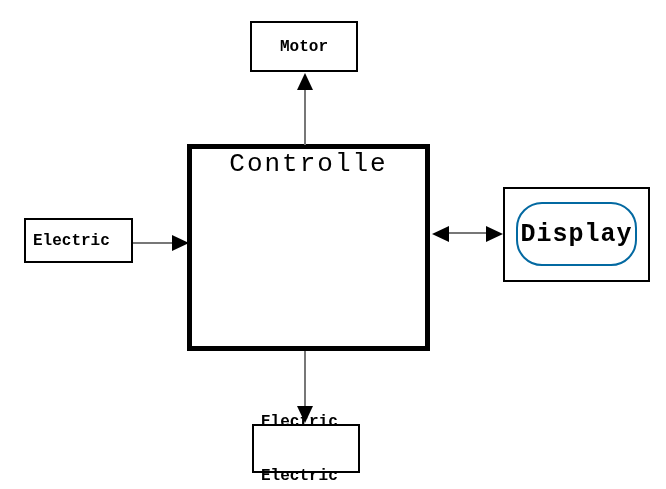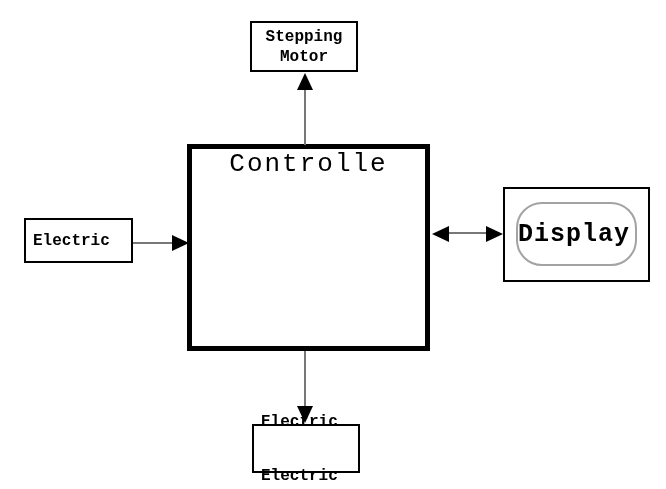--- a/index.html
+++ b/index.html
@@ -51,23 +51,23 @@
     letter-spacing: 2px;
     font-weight: normal;
   }
 
   
   #display-outer { left: 503px; top: 187px; width: 147px; height: 95px; }
   #display-inner {
     position: absolute;
     left: 11px; top: 13px; width: 121px; height: 64px;
     box-sizing: border-box;
-    border: 2px solid #a3a3a3;
+    border: 2px solid #0369a1;
     border-radius: 26px;
-    display: flex; align-items: center; justify-content: flex-start;
+    display: flex; align-items: center; justify-content: center;
   }
   #display-inner .display-label {
     font-weight: bold;
     font-size: 25px;
     letter-spacing: 1px;
   }
 
   
   #general-electric { left: 252px; top: 424px; width: 108px; height: 49px; }
 
@@ -119,21 +119,20 @@
     border-left: 17px solid #000000;
   }
 </style>
 </head>
 <body>
 
 <div class="canvas">
 
   <div class="box" id="stepping-motor">
     <div class="label-lines centered">
-      <span>Stepping</span>
       <span>Motor</span>
     </div>
   </div>
 
   <div class="box" id="electric-eye">
     <div class="label-lines left-pad">
       <span>Electric</span>
     </div>
   </div>
 

